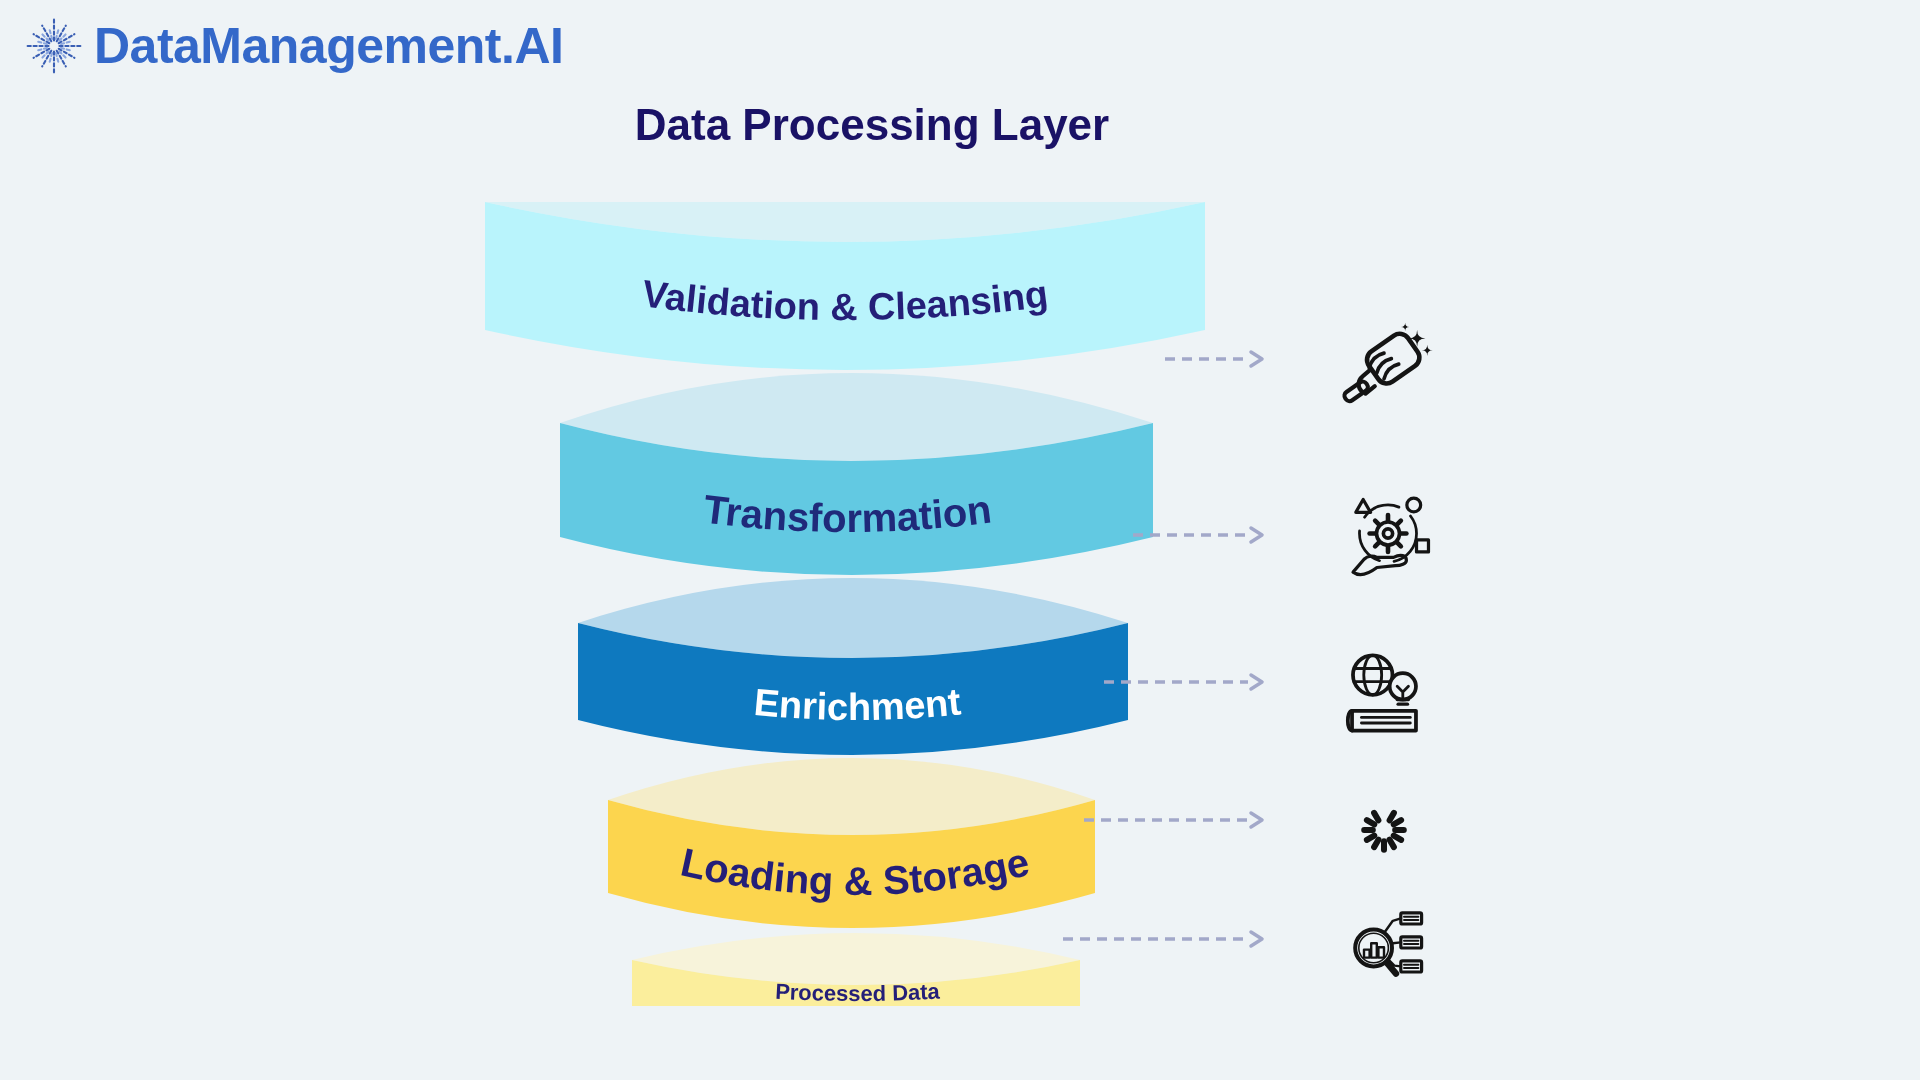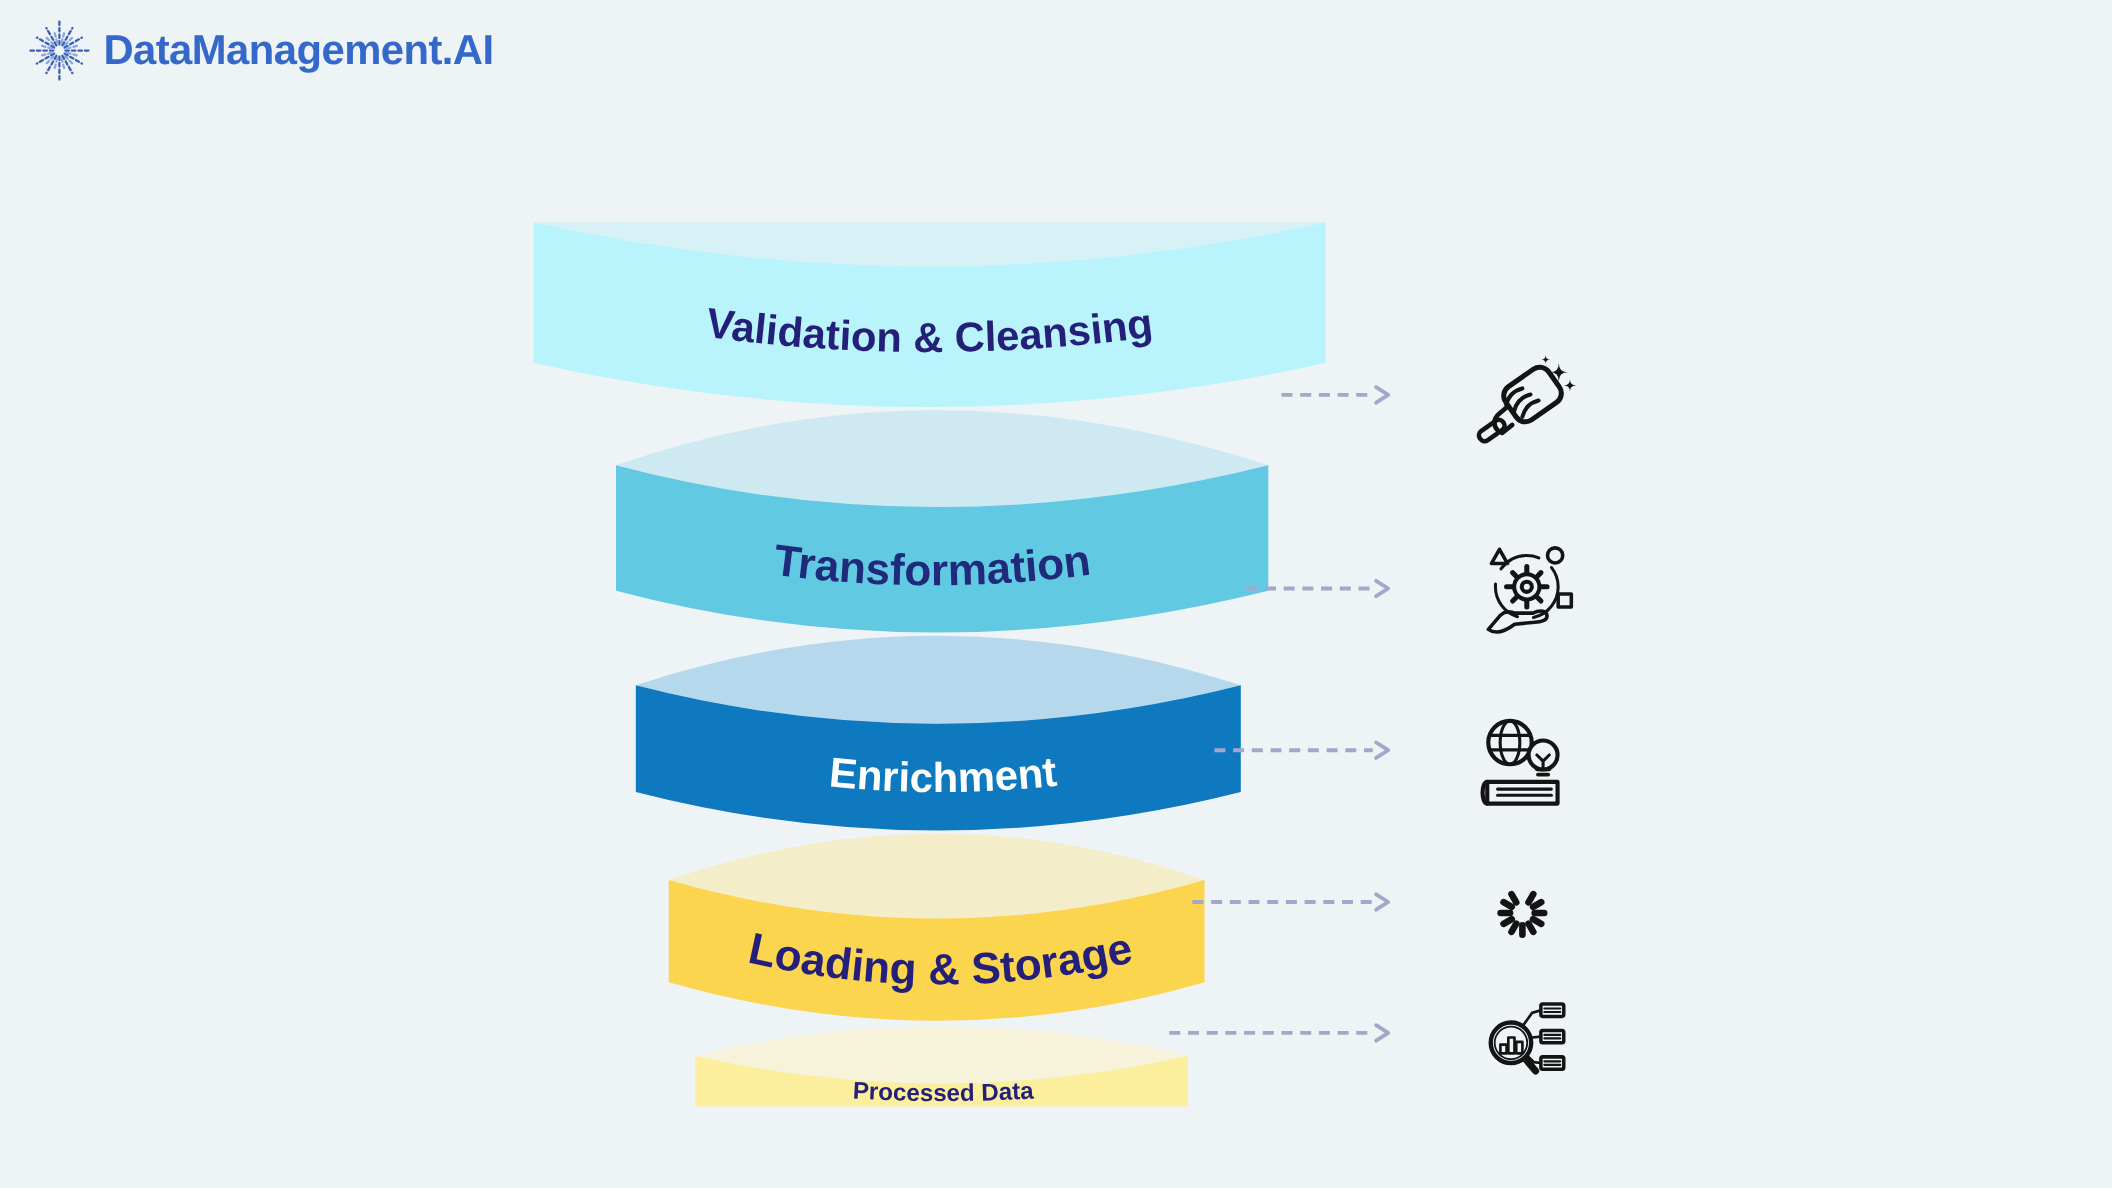--- a/index.html
+++ b/index.html
@@ -1,19 +1,19 @@
 <!DOCTYPE html>
 <html style="--background: #eef3f6; --arrow: #a2a8c9; --icon_stroke: #141414; --title_color: #1a1266; --logo_color: #3468c9;"><head>
 <meta charset="utf-8">
 <style>
   html,body{margin:0;padding:0;}
   body{background:var(--background,#eef3f6);font-family:"Liberation Sans",sans-serif;}
   .stage{position:relative;width:1920px;height:1080px;background:var(--background,#eef3f6);overflow:hidden;}
   .logo{position:absolute;left:24px;top:14px;display:flex;align-items:center;gap:10px;height:64px;}
-  .logo-text{font-size:38px;font-weight:700;letter-spacing:-0.5px;color:var(--logo_color,#3468c9);}
+  .logo-text{font-size:50px;font-weight:700;letter-spacing:-0.5px;color:var(--logo_color,#3468c9);}
   .page-title{position:absolute;left:872px;top:100px;transform:translateX(-50%);
     font-size:44px;font-weight:800;color:var(--title_color,#1a1266);white-space:nowrap;}
   svg.scene{position:absolute;left:0;top:0;}
   .llabel{font-family:"Liberation Sans",sans-serif;font-weight:700;}
   .arrow-line{stroke:var(--arrow,#a2a8c9);stroke-width:3.5;stroke-dasharray:10 7;fill:none;}
   .arrow-head{stroke:var(--arrow,#a2a8c9);stroke-width:3.5;fill:none;stroke-linecap:round;stroke-linejoin:round;}
   .icon-stroke{fill:none;stroke:var(--icon_stroke,#141414);stroke-linecap:round;stroke-linejoin:round;}
   .icon-fill{fill:var(--icon_stroke,#141414);stroke:none;}
   .icon-bgfill{fill:var(--background,#eef3f6);stroke:var(--icon_stroke,#141414);stroke-linecap:round;stroke-linejoin:round;}
   .burst{stroke:#3a5fb4;stroke-width:2.3;stroke-dasharray:3.5 3;stroke-linecap:round;}
@@ -49,20 +49,21 @@
           <line class="burst lt" x1="-5.7" y1="-5.7" x2="-12.7" y2="-12.7"></line>
         <line class="burst lt" x1="-2.1" y1="-7.7" x2="-4.7" y2="-17.4"></line>
           <line class="burst lt" x1="2.1" y1="-7.7" x2="4.7" y2="-17.4"></line>
         <line class="burst lt" x1="5.7" y1="-5.7" x2="12.7" y2="-12.7"></line>
           <line class="burst lt" x1="7.7" y1="-2.1" x2="17.4" y2="-4.7"></line>
       </g>
     </svg>
     <span class="logo-text">DataManagement.AI</span>
   </div>
 
+  <div class="page-title">Data Processing Layer</div>
 
   <svg class="scene" width="1920" height="1080" viewBox="0 0 1920 1080" xmlns="http://www.w3.org/2000/svg">
     <defs>
       <path id="tp1" d="M500,280 Q845,360 1190,280"></path>
       <path id="tp2" d="M560,494 Q847,570 1135,494"></path>
       <path id="tp3" d="M595,685 Q851,755 1120,685"></path>
       <path id="tp4" d="M625,860 Q853,930 1085,860"></path>
       <path id="tp5" d="M650,986 Q856,1016 1065,986"></path>
     </defs>
 

